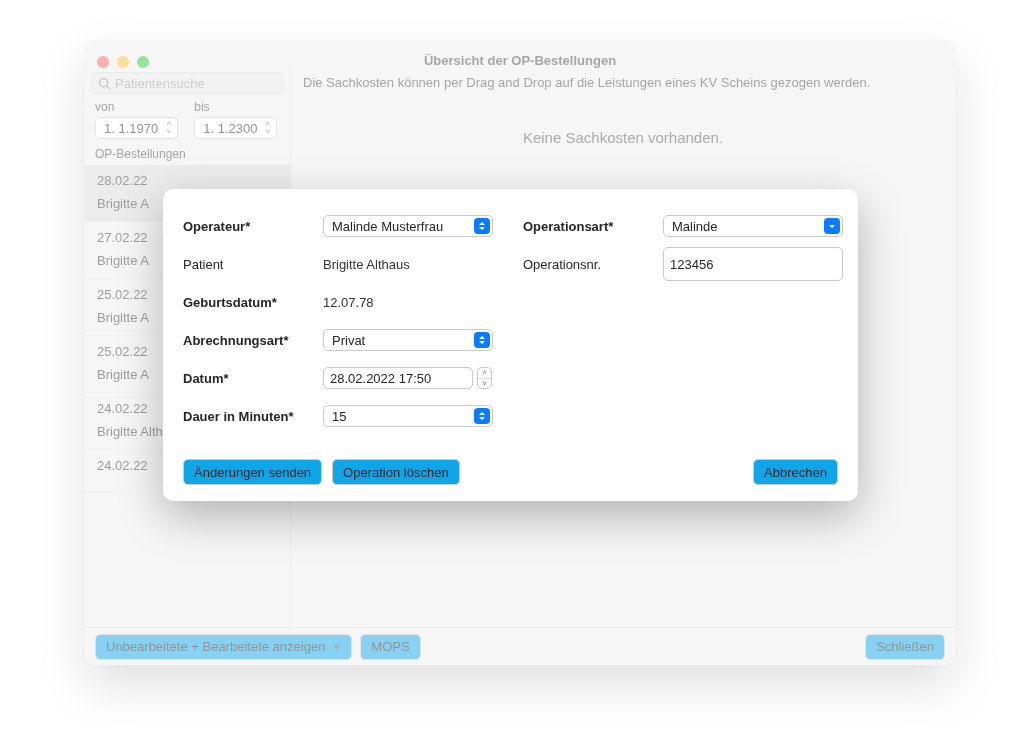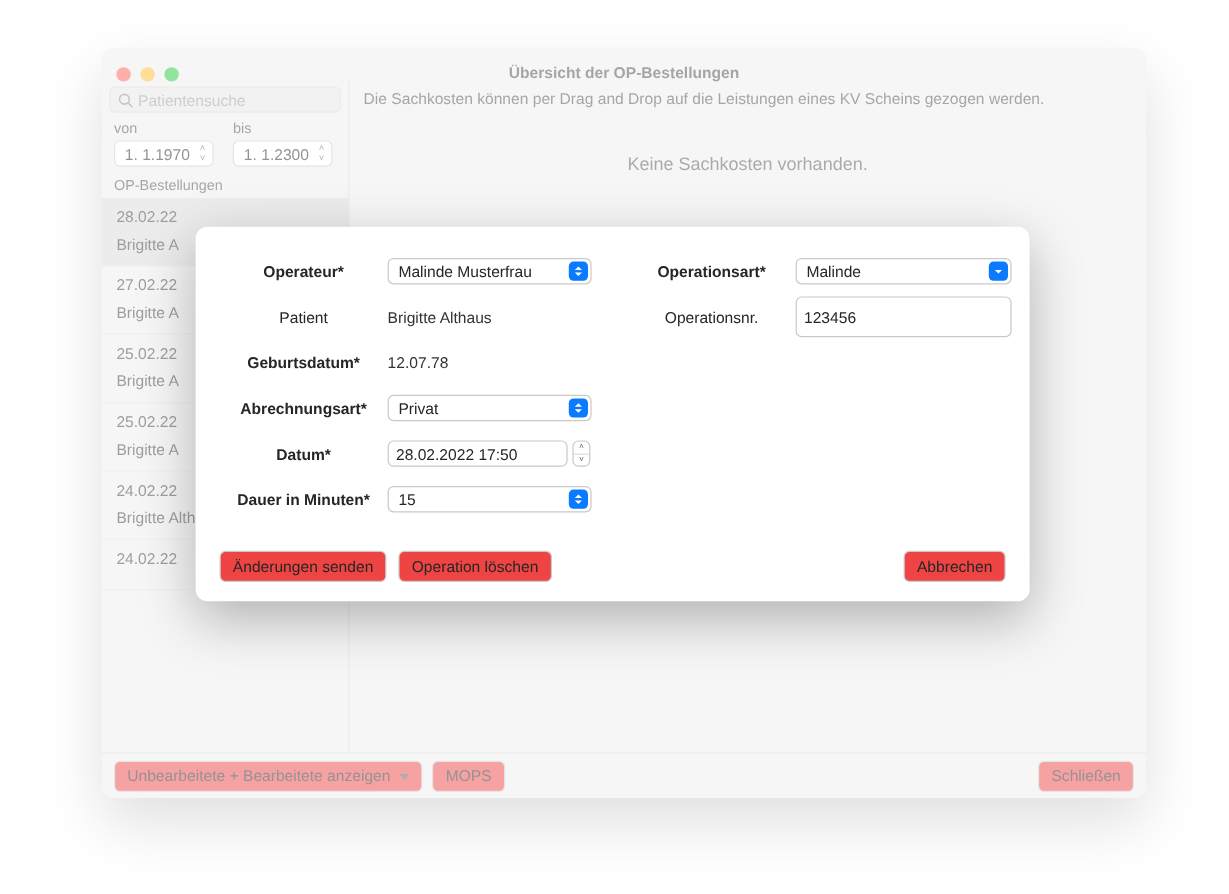--- a/index.html
+++ b/index.html
@@ -138,21 +138,21 @@
     align-items: center;
     padding: 0 10px;
     gap: 8px;
     background: #ececec;
   }
   .btn {
     display: inline-flex;
     align-items: center;
     height: 22px;
     padding: 12px 10px;
-    background: #ef4444;
+    background: #0ea5e9;
     border: 1px solid #c9c9c9;
     border-radius: 5px;
     font-size: 13px;
     color: #262626;
   }
   .btn.drop::after {
     content: "";
     width: 0; height: 0;
     border-left: 4px solid transparent;
     border-right: 4px solid transparent;
@@ -187,21 +187,20 @@
   .col-right { flex: 1; }
   .row {
     display: flex;
     align-items: center;
     min-height: 38px;
   }
   .lbl {
     width: 140px;
     font-size: 13px;
     color: #262626;
-    text-align: center;
   }
   .lbl.bold { font-weight: 700; }
   .val {
     flex: 1;
     font-size: 13px;
     color: #333;
   }
   .select {
     display: flex;
     align-items: center;

